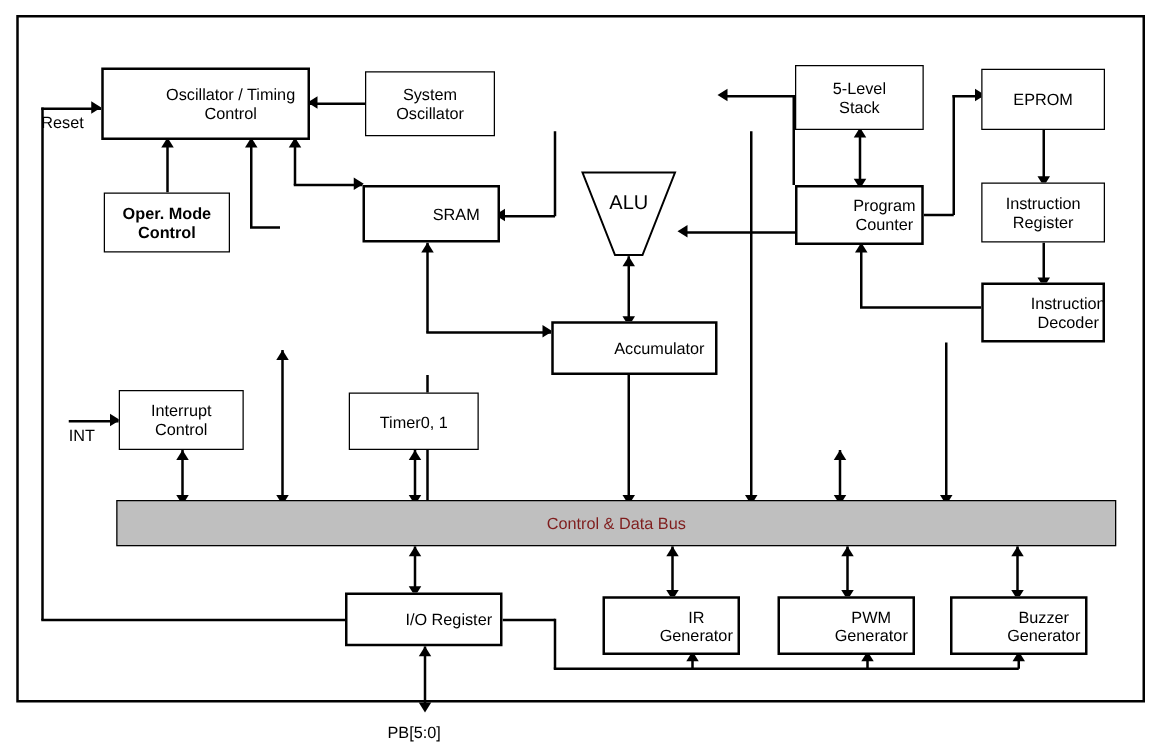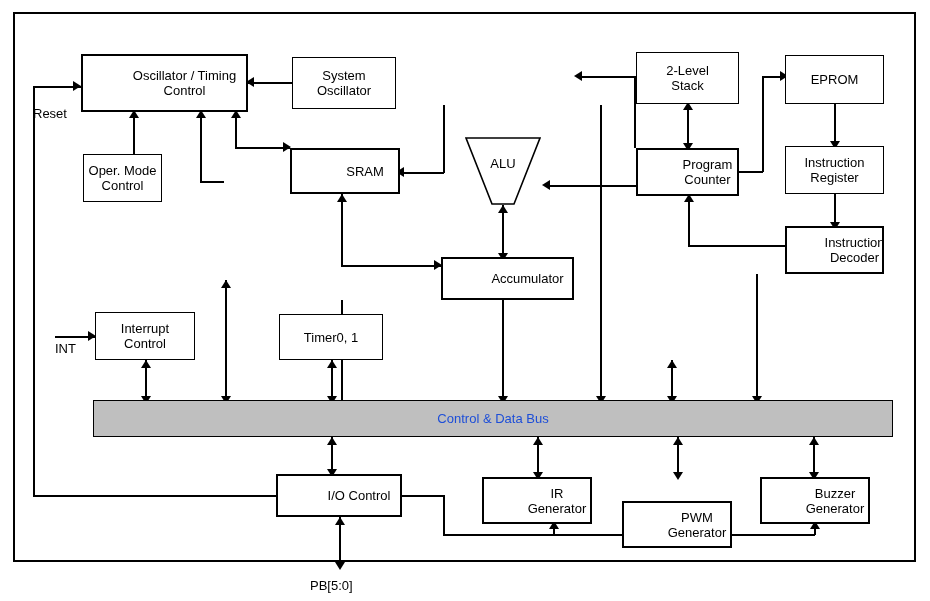--- a/index.html
+++ b/index.html
@@ -7,27 +7,27 @@
   #root{position:relative;width:930px;height:601px;background:#ffffff;overflow:hidden;}
   .frame{position:absolute;border:2px solid #000;box-sizing:border-box;}
   .box{
     position:absolute;box-sizing:border-box;border:1px solid #000;background:#fff;
     display:flex;align-items:center;justify-content:center;text-align:center;
     font-size:13px;line-height:15px;color:#000;
   }
   .box.thick{border-width:2px;padding-left:40px;}
   .bus{
     position:absolute;box-sizing:border-box;border:1px solid #000;background:#bfbfbf;
-    display:flex;align-items:center;justify-content:center;font-size:13px;color:#1d4ed8;
+    display:flex;align-items:center;justify-content:center;font-size:13px;color:#7f1d1d;
   }
   .alu{position:absolute;}
   .alu svg{display:block;}
   .alu .alu-label{
     position:absolute;left:0;top:0;width:100%;height:100%;
-    display:flex;align-items:center;justify-content:center;font-size:13px;color:#000;
+    display:flex;align-items:center;justify-content:center;font-size:16px;color:#000;
     padding-bottom:16px;box-sizing:border-box;
   }
   .lbl{position:absolute;font-size:13px;color:#000;white-space:nowrap;}
   .wire{position:absolute;background:#000;}
   .h{height:1.5px;}
   .v{width:1.5px;}
   .arrow{position:absolute;width:0;height:0;}
   .ar-r{border-top:5px solid transparent;border-bottom:5px solid transparent;border-left:8px solid #000;}
   .ar-l{border-top:5px solid transparent;border-bottom:5px solid transparent;border-right:8px solid #000;}
   .ar-u{border-left:5px solid transparent;border-right:5px solid transparent;border-bottom:8px solid #000;}
@@ -160,26 +160,26 @@
   <div class="arrow ar-d" style="left:335px;top:562px;"></div>
   <div class="arrow ar-u" style="left:335px;top:517px;"></div>
 
   <div class="box thick" style="left:81px;top:54px;width:167px;height:58px;white-space:pre-line;">Oscillator / Timing
 Control</div>
 
   <div class="box" style="left:292px;top:57px;width:104px;height:52px;white-space:pre-line;">System
 Oscillator</div>
 
 
-  <div class="box" style="left:636px;top:52px;width:103px;height:52px;white-space:pre-line;">2-Level
+  <div class="box" style="left:636px;top:52px;width:103px;height:52px;white-space:pre-line;">5-Level
 Stack</div>
 
   <div class="box" style="left:785px;top:55px;width:99px;height:49px;white-space:pre-line;">EPROM</div>
 
-  <div class="box" style="left:83px;top:154px;width:79px;height:48px;white-space:pre-line;">Oper. Mode
+  <div class="box" style="left:83px;top:154px;width:101px;height:48px;white-space:pre-line;font-weight:bold;">Oper. Mode
 Control</div>
 
   <div class="box thick" style="left:290px;top:148px;width:110px;height:46px;white-space:pre-line;">SRAM</div>
 
   <div class="alu" style="left:462px;top:136px;width:82px;height:70px;">
     <svg width="82" height="70" viewBox="0 0 82 70" aria-hidden="true">
       <polygon points="4,2 78,2 52,68 30,68" fill="#ffffff" stroke="#000000" stroke-width="1.6"></polygon>
     </svg>
     <div class="alu-label">ALU</div>
   </div>
@@ -197,27 +197,27 @@
 Decoder</div>
 
   <div class="box" style="left:95px;top:312px;width:100px;height:48px;white-space:pre-line;">Interrupt
 Control</div>
 
   <div class="box" style="left:279px;top:314px;width:104px;height:46px;white-space:pre-line;">Timer0, 1</div>
 
 
   <div class="bus" style="left:93px;top:400px;width:800px;height:37px;">Control &amp; Data Bus</div>
 
-  <div class="box thick" style="left:276px;top:474px;width:126px;height:43px;white-space:pre-line;">I/O Control</div>
+  <div class="box thick" style="left:276px;top:474px;width:126px;height:43px;white-space:pre-line;">I/O Register</div>
 
   <div class="box thick" style="left:482px;top:477px;width:110px;height:47px;white-space:pre-line;">IR Generator</div>
 
-  <div class="box thick" style="left:622px;top:477px;width:110px;height:47px;white-space:pre-line;margin-top:24px;">PWM
+  <div class="box thick" style="left:622px;top:477px;width:110px;height:47px;white-space:pre-line;">PWM
 Generator</div>
 
   <div class="box thick" style="left:760px;top:477px;width:110px;height:47px;white-space:pre-line;">Buzzer
 Generator</div>
 
-  <div class="lbl" style="left:33px;top:106px;">Reset</div>
+  <div class="lbl" style="left:33px;top:90px;">Reset</div>
   <div class="lbl" style="left:55px;top:341px;">INT</div>
   <div class="lbl" style="left:310px;top:578px;">PB[5:0]</div>
 
 </div>
 
 </body></html>

